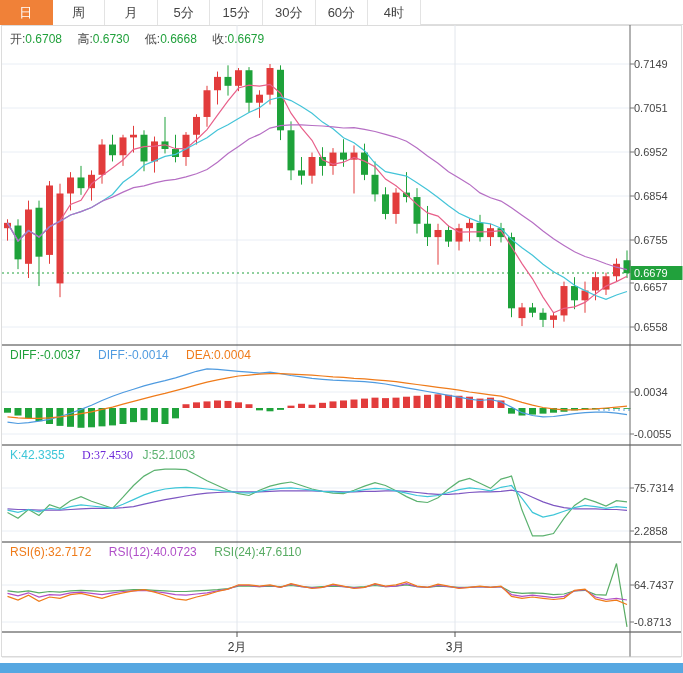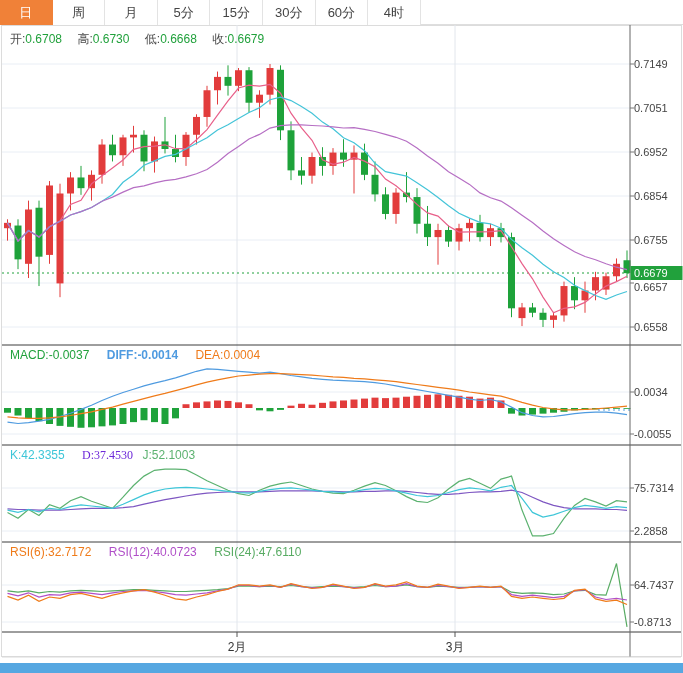--- a/index.html
+++ b/index.html
@@ -22,21 +22,21 @@
   .row-macd{top:348px;}
   .row-kdj{top:448px;}
   .row-rsi{top:545px;}
   .pair{margin-right:12px;}
   .lbl{color:#4a4a4a;}
   .val-green{color:#21a13c;}
   .ma5{color:#ef6f9f;margin-right:14px;}
   .ma10{color:#3fc0e6;margin-right:14px;}
   .ma20{color:#b464ca;}
   .macd-g{color:#21a13c;margin-right:14px;}
-  .diff-b{color:#4f9be0;margin-right:14px;font-weight:bold;}
+  .diff-b{color:#4f9be0;margin-right:14px;}
   .dea-o{color:#ef7b1a;}
   .k-c{color:#3ec6d8;margin-right:14px;text-align:center;}
   .d-p{color:#6d28d9;margin-right:6px;font-family:Liberation Serif, serif;}
   .j-g{color:#5cb270;}
   .rsi6{color:#ef7b1a;margin-right:14px;}
   .rsi12{color:#b04fc8;margin-right:14px;}
   .rsi24{color:#58ab63;}
   
   .bottom-bar{position:absolute;left:0;top:663px;width:683px;height:10px;background:#56a7e1;}
 </style>
@@ -324,21 +324,21 @@
 
   <div class="ovl row-ohlc">
     <span class="pair"><span class="lbl">开:</span><span class="val-green">0.6708</span></span>
     <span class="pair"><span class="lbl">高:</span><span class="val-green">0.6730</span></span>
     <span class="pair"><span class="lbl">低:</span><span class="val-green">0.6668</span></span>
     <span class="pair"><span class="lbl">收:</span><span class="val-green">0.6679</span></span>
   </div>
 
 
   <div class="ovl row-macd">
-    <span class="macd-g">MACD:-0.0037</span>
+    <span class="macd-g">DIFF:-0.0037</span>
     <span class="diff-b">DIFF:-0.0014</span>
     <span class="dea-o">DEA:0.0004</span>
   </div>
 
   <div class="ovl row-kdj">
     <span class="k-c">K:42.3355</span>
     <span class="d-p">D:37.4530</span>
     <span class="j-g">J:52.1003</span>
   </div>
 

